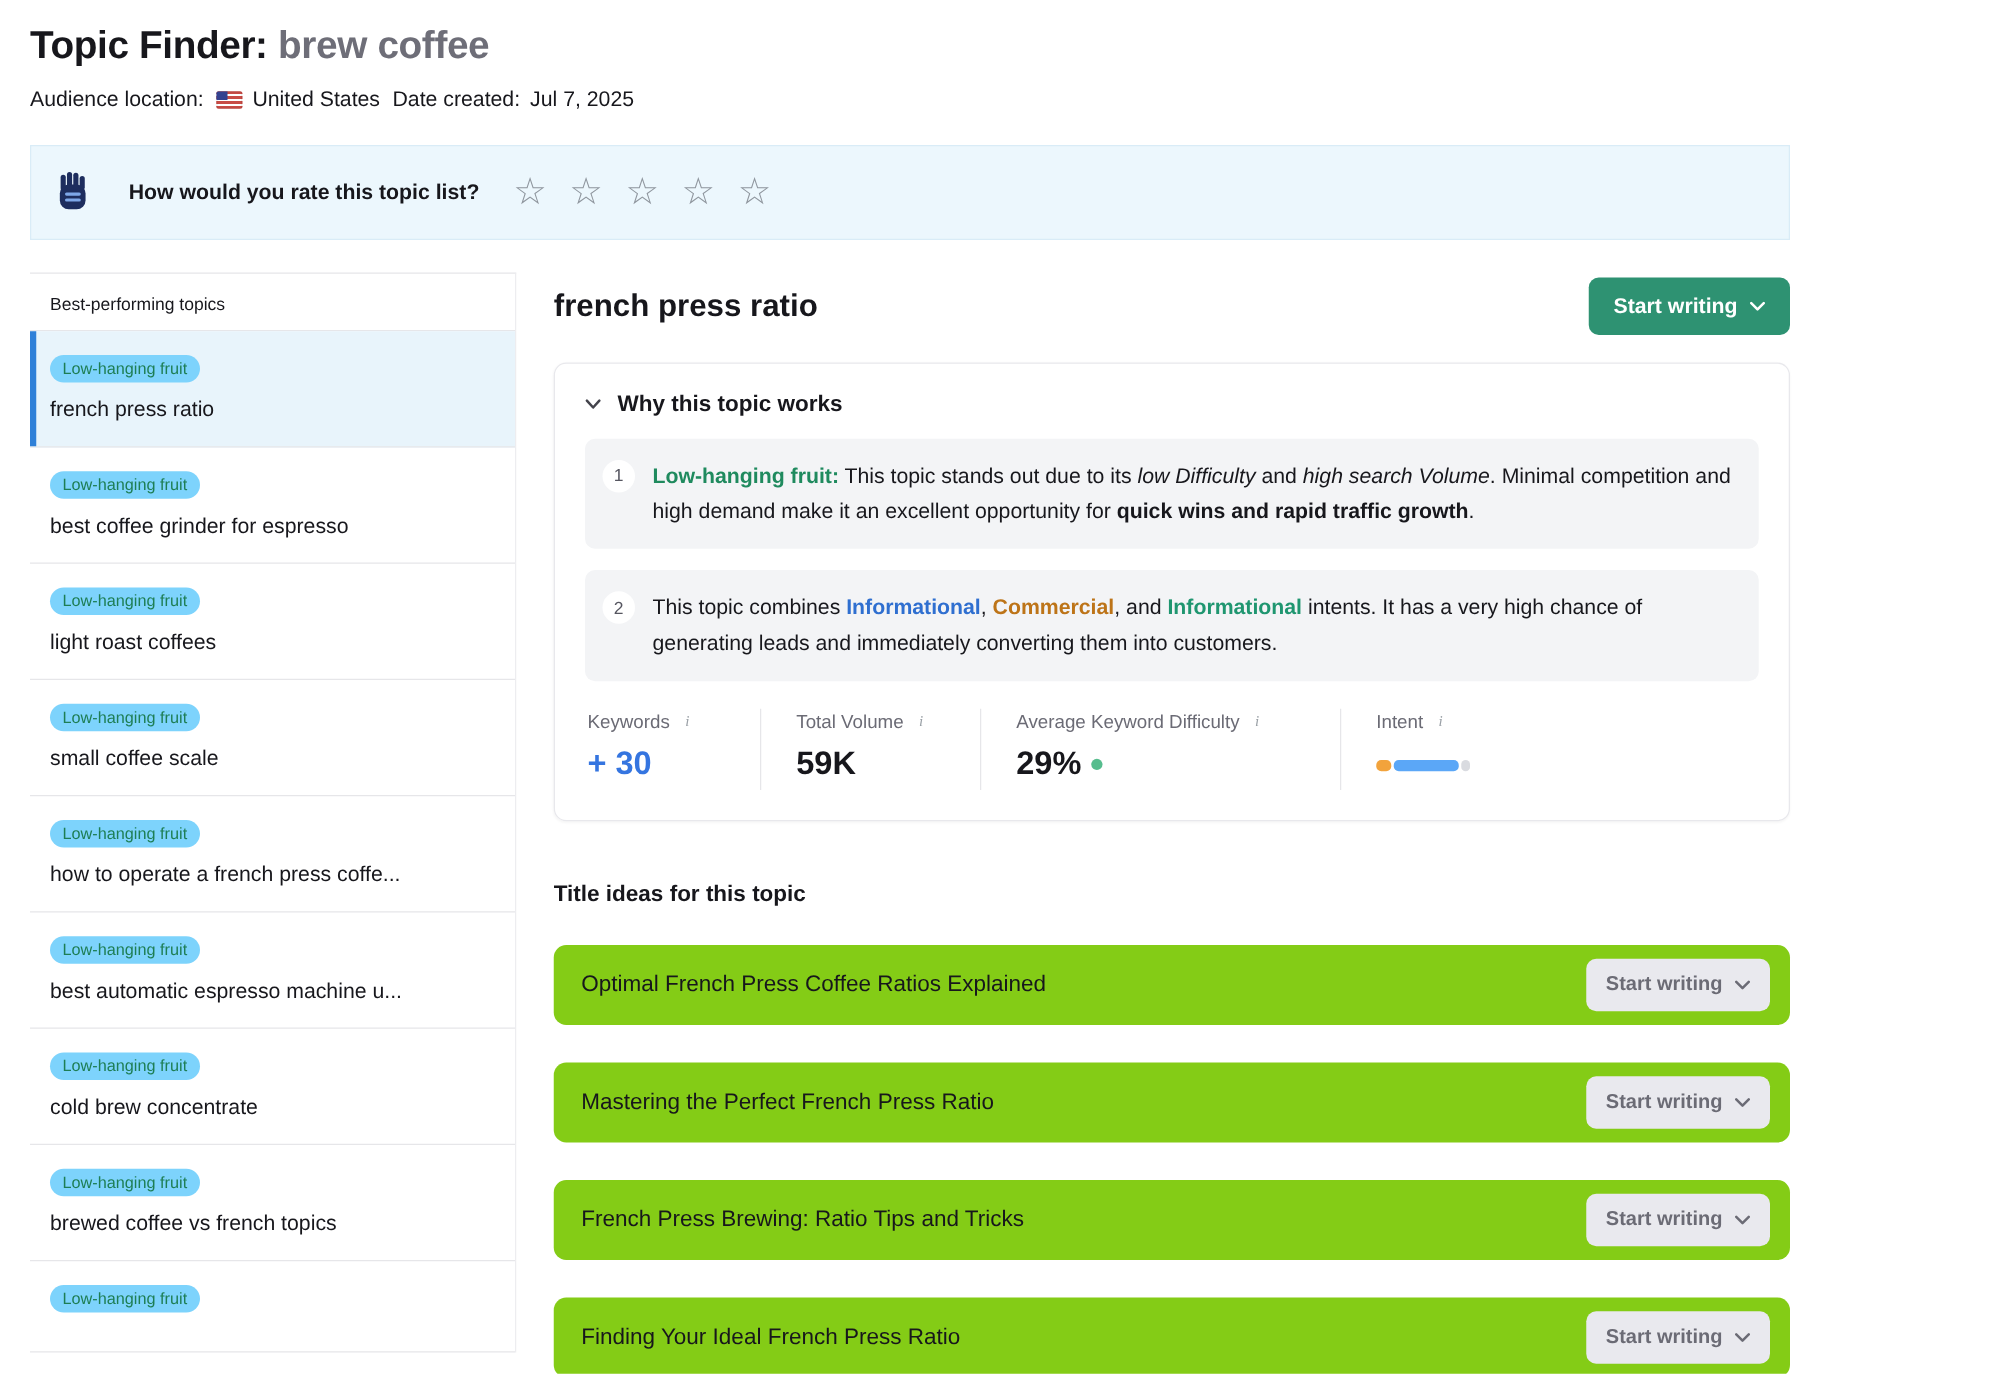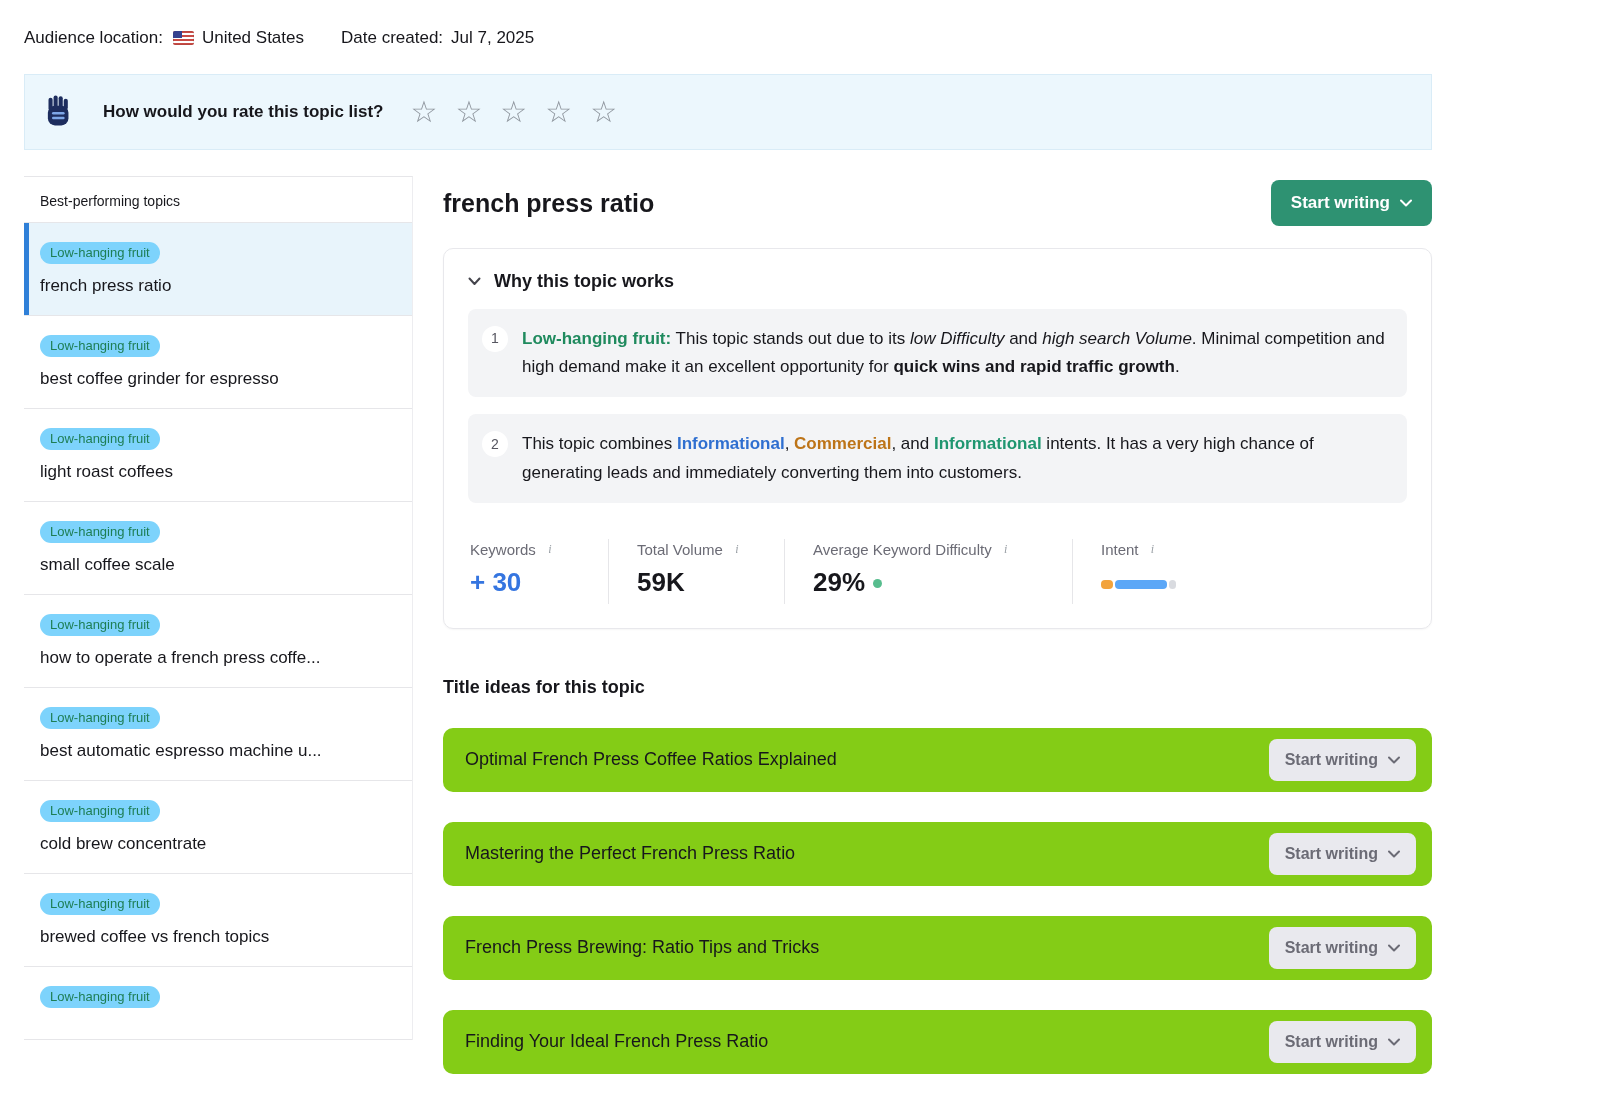--- a/index.html
+++ b/index.html
@@ -9,21 +9,21 @@
     background: #ffffff;
     color: #17171c;
   }
   .page { width: 1432px; padding: 12px 0 0 24px; }
 
   
   .page-title { font-size: 31px; font-weight: 700; letter-spacing: -0.3px; margin-top: 6px; }
   .page-title .query { color: #6e6e78; }
   .meta-row { display: flex; align-items: center; margin-top: 16px; font-size: 17px; }
   .meta-row .gap-sm { margin-left: 8px; }
-  .meta-row .gap-lg { margin-left: 37px; }
+  .meta-row .gap-lg { margin-left: 10px; }
   .flag {
     display: inline-block; width: 21px; height: 14px; margin-left: 10px;
     position: relative; border-radius: 2px; overflow: hidden;
     background: repeating-linear-gradient(180deg, #c84b45 0px, #c84b45 2px, #ffffff 2px, #ffffff 4px);
     box-shadow: inset 0 0 0 1px rgba(0,0,0,.08);
     vertical-align: -1px;
   }
   .flag::after { content: ""; position: absolute; left: 0; top: 0; width: 9px; height: 7px; background: #34418f; }
 
   
@@ -79,21 +79,21 @@
     font-size: 14px; color: #565660;
   }
   .green-strong { color: #1f8a5e; font-weight: 700; }
   .it { font-style: italic; }
   .b { font-weight: 700; }
   .intent-info  { color: #2f6fd0; font-weight: 700; }
   .intent-comm  { color: #bd7418; font-weight: 700; }
   .intent-trans { color: #1f9670; font-weight: 700; }
 
   
-  .metrics { display: flex; margin-top: 36px; }
+  .metrics { display: flex; margin-top: 22px; }
   .metric { padding: 2px 28px 6px; }
   .metric + .metric { border-left: 1px solid #e6e6e9; }
   .m-keywords { width: 140px; padding-left: 2px; }
   .m-volume { width: 176px; }
   .m-kd { width: 288px; }
   .metric-label { display: flex; align-items: center; font-size: 15px; color: #6b6b75; white-space: nowrap; }
   .info-ic {
     width: 14px; height: 14px; margin-left: 7px; border-radius: 50%;
     color: #9aa0a6; border: 1px solid transparent;
     display: inline-flex; align-items: center; justify-content: center;
@@ -116,20 +116,21 @@
     display: flex; align-items: center; justify-content: space-between;
     padding: 0 16px 0 22px;
   }
   .idea-title { font-size: 18px; }
 </style>
 </head>
 <body>
 
 <div class="page">
 
+  <h1 class="page-title"><span>Topic Finder:</span> <span class="query">brew coffee</span></h1>
 
   <div class="meta-row">
     <span>Audience location:</span>
     <span class="flag"></span>
     <span class="gap-sm">United States</span>
     <span class="gap-lg">Date created:</span>
     <span class="gap-sm">Jul 7, 2025</span>
   </div>
 
   <div class="rating-banner">

